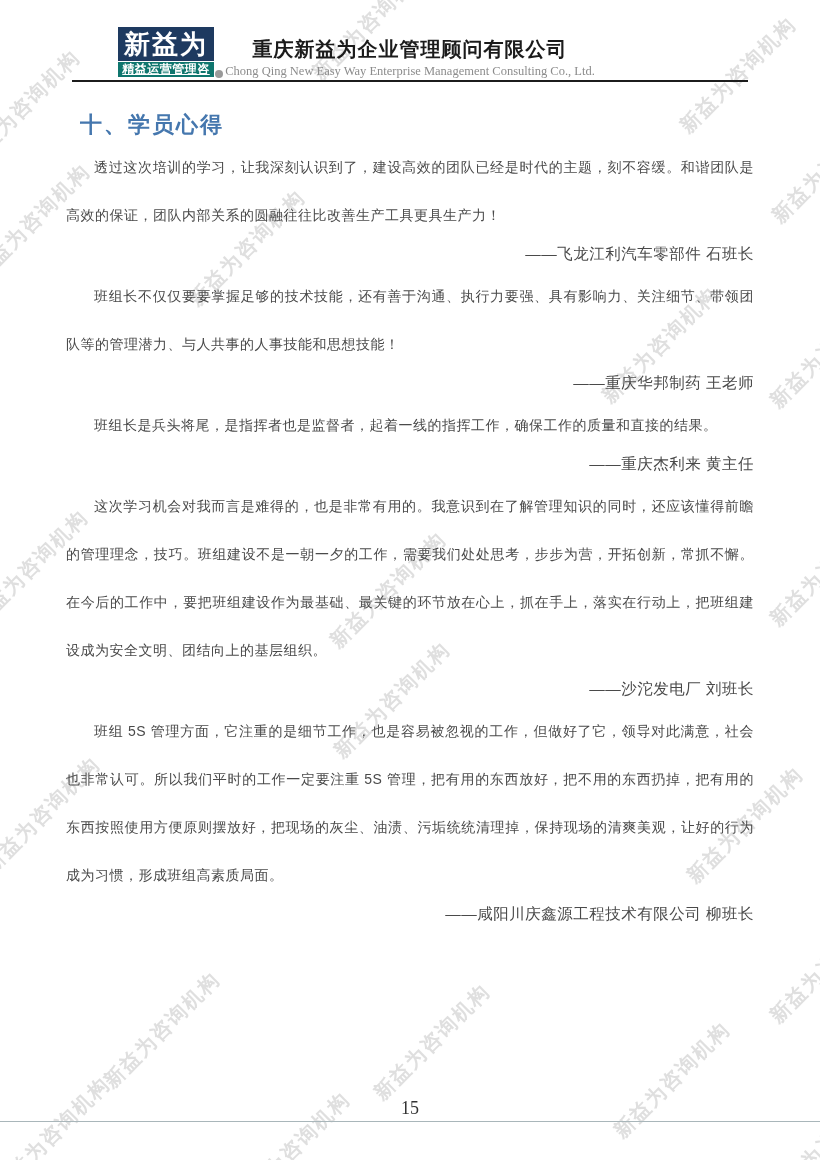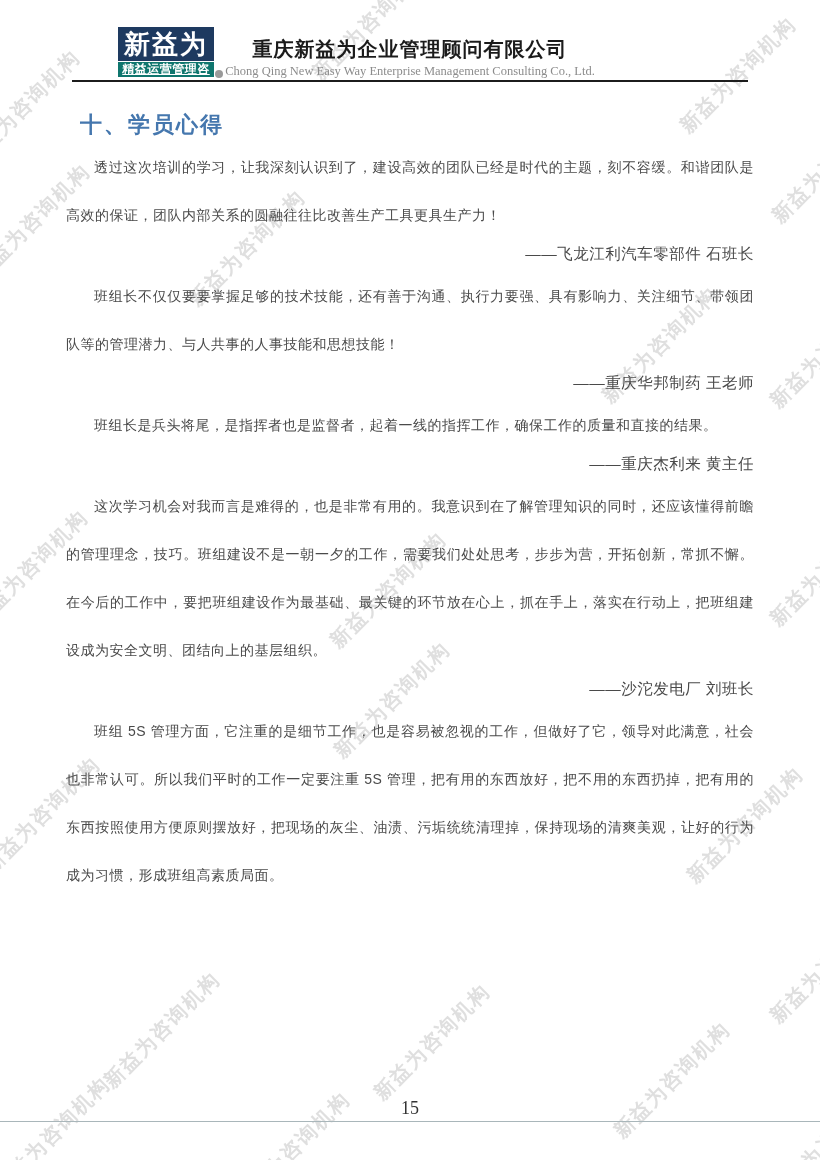--- a/index.html
+++ b/index.html
@@ -142,16 +142,17 @@
   <p class="attr">——重庆华邦制药 王老师</p>
 
   <p class="quote">班组长是兵头将尾，是指挥者也是监督者，起着一线的指挥工作，确保工作的质量和直接的结果。</p>
 
   <p class="attr">——重庆杰利来 黄主任</p>
 
   <p class="quote">这次学习机会对我而言是难得的，也是非常有用的。我意识到在了解管理知识的同时，还应该懂得前瞻的管理理念，技巧。班组建设不是一朝一夕的工作，需要我们处处思考，步步为营，开拓创新，常抓不懈。在今后的工作中，要把班组建设作为最基础、最关键的环节放在心上，抓在手上，落实在行动上，把班组建设成为安全文明、团结向上的基层组织。</p>
   <p class="attr">——沙沱发电厂 刘班长</p>
 
   <p class="quote">班组 5S 管理方面，它注重的是细节工作，也是容易被忽视的工作，但做好了它，领导对此满意，社会也非常认可。所以我们平时的工作一定要注重 5S 管理，把有用的东西放好，把不用的东西扔掉，把有用的东西按照使用方便原则摆放好，把现场的灰尘、油渍、污垢统统清理掉，保持现场的清爽美观，让好的行为成为习惯，形成班组高素质局面。</p>
+  <p class="attr">——咸阳川庆鑫源工程技术有限公司 柳班长</p>
 </div>
 
 <div class="page-number">15</div>
 <div class="footer-rule"></div>
 
 </body></html>

